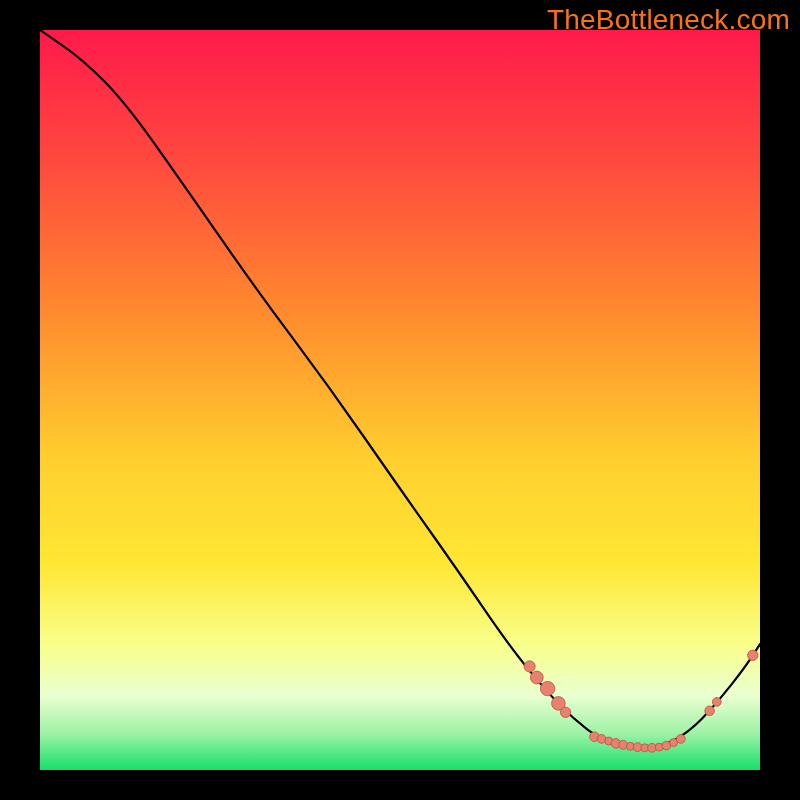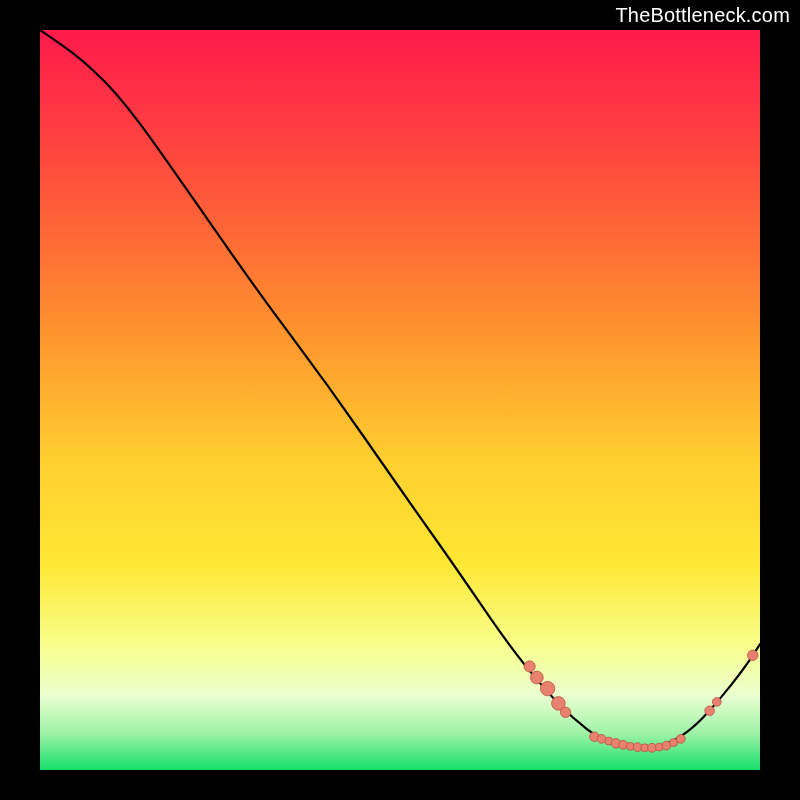--- a/index.html
+++ b/index.html
@@ -14,22 +14,22 @@
   .frame {
     position: relative;
     width: 800px;
     height: 800px;
     background: #000;
   }
   .watermark {
     position: absolute;
     top: 4px;
     right: 10px;
-    color: #ffffff;
-    font-size: 20px;
+    color: #f97316;
+    font-size: 28px;
     font-weight: 500;
     letter-spacing: 0.2px;
     z-index: 10;
   }
   .plot {
     position: absolute;
     left: 40px;
     top: 30px;
     width: 720px;
     height: 740px;

